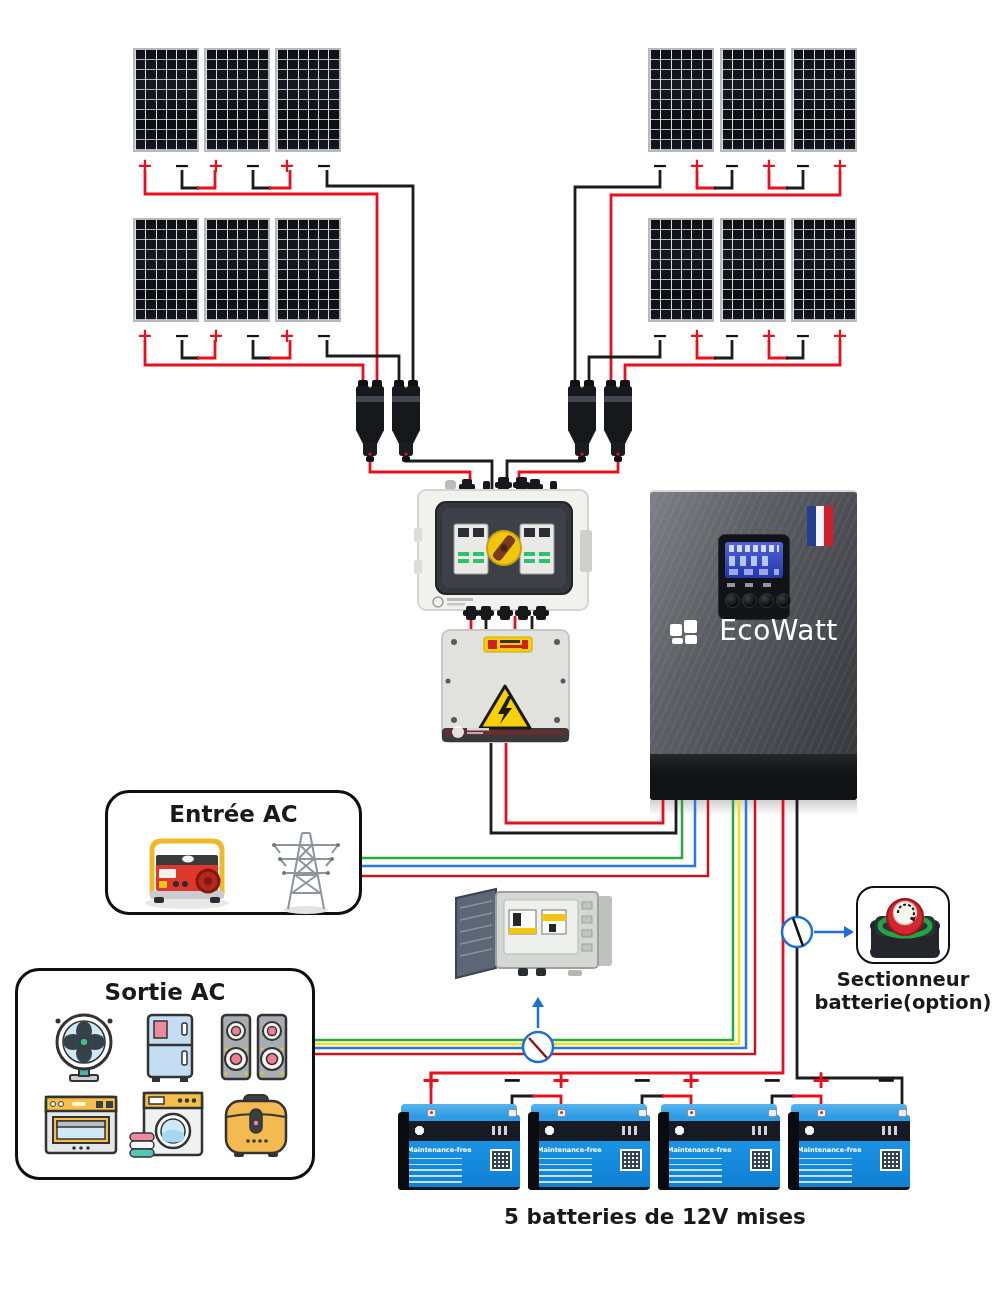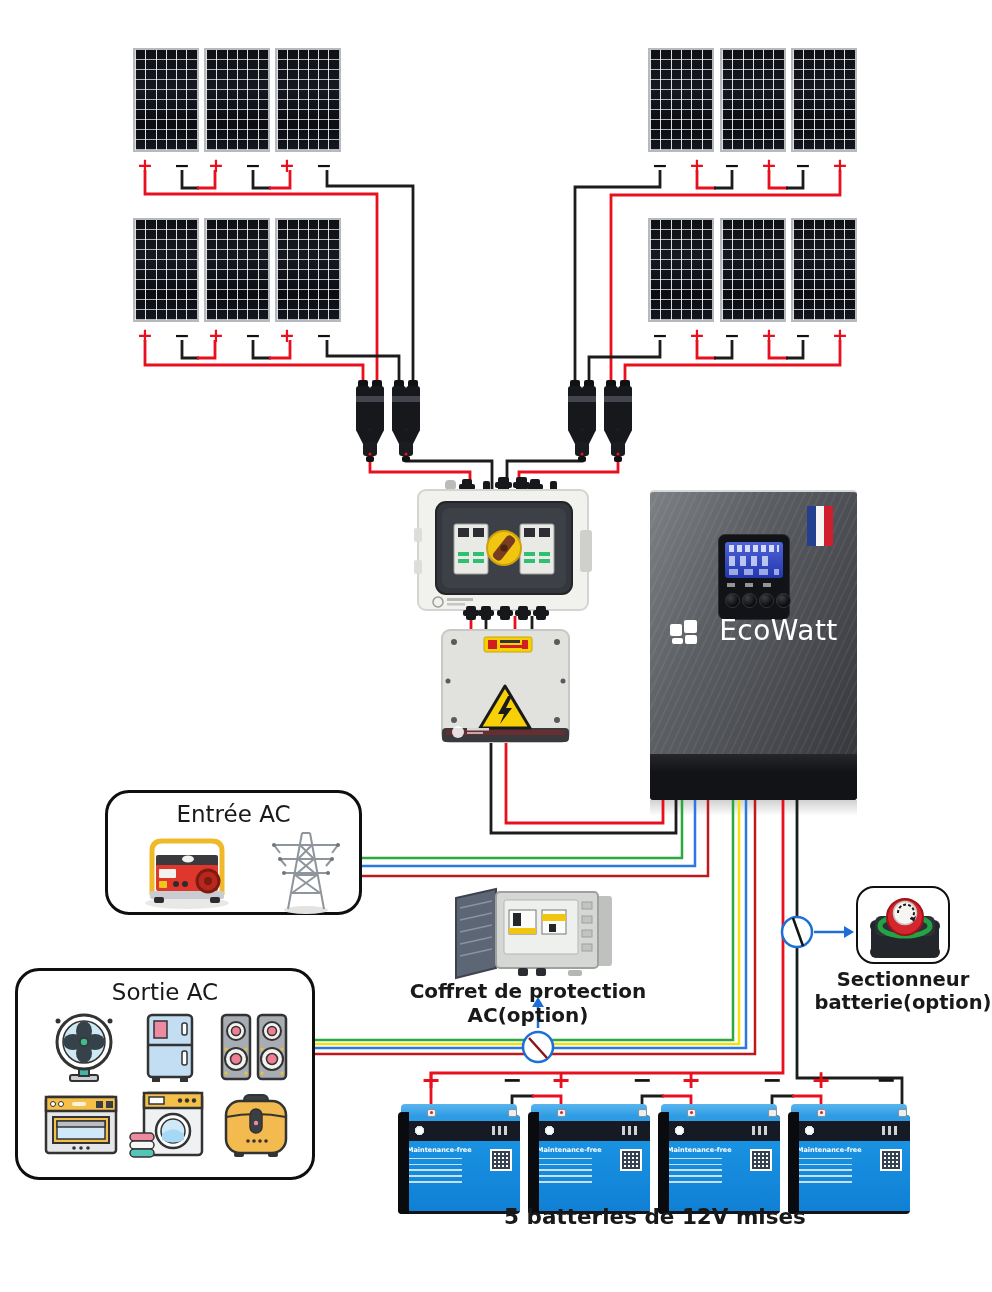--- a/index.html
+++ b/index.html
@@ -11,21 +11,21 @@
   .panel{position:absolute;z-index:2;background:linear-gradient(#0e1014,#161922 38%,#0b0d12 75%,#141720);
          border:2px solid #b6b9bd;box-sizing:border-box;}
   .panel::before{content:"";position:absolute;inset:0;
      background:repeating-linear-gradient(90deg,rgba(255,255,255,.85) 0 1px,transparent 1px 10.3px),
                 repeating-linear-gradient(0deg,rgba(255,255,255,.7) 0 1px,transparent 1px 10px);}
   .term{position:absolute;z-index:4;font-size:19px;font-weight:bold;transform:translateX(-50%);line-height:1;}
   .term.plus{color:#e8101e;}
   .term.minus{color:#111;}
   
   .rbox{position:absolute;z-index:3;background:#fff;border:3px solid #0f0f0f;border-radius:24px;box-sizing:border-box;}
-  .box-title{position:absolute;left:0;right:0;text-align:center;font-size:23px;font-weight:400;color:#191919;}
+  .box-title{position:absolute;left:0;right:0;text-align:center;font-size:23px;font-weight:700;color:#191919;}
   .lbl{position:absolute;z-index:4;text-align:center;font-weight:600;color:#191919;line-height:1.18;}
   
   #inverter{position:absolute;left:650px;top:490px;width:207px;height:310px;z-index:3;
      background:linear-gradient(115deg,#7d8085 0%,#5d6065 32%,#47494e 68%,#323438 100%);
      border-top:2px solid #d6d8da;border-radius:4px;box-sizing:border-box;}
   #inverter::before{content:"";position:absolute;inset:0;
      background:repeating-linear-gradient(115deg,rgba(255,255,255,.05) 0 2px,transparent 2px 7px);}
   #inv-flag{position:absolute;left:157px;top:14px;width:26px;height:40px;display:flex;z-index:2;}
   #inv-flag div{flex:1;}
   #inv-panel{position:absolute;left:68px;top:42px;width:70px;height:84px;background:#121316;border:1px solid #2c2d31;border-radius:7px;z-index:2;}
@@ -40,21 +40,21 @@
   #inv-ledrow{position:absolute;left:8px;top:48px;right:8px;height:4px;
      background:repeating-linear-gradient(90deg,rgba(255,255,255,.55) 0 8px,transparent 8px 18px);}
   .inv-btn{position:absolute;top:58px;width:13px;height:13px;border-radius:50%;
      background:radial-gradient(circle at 35% 30%,#3c3e44,#0a0a0c 70%);border:1px solid #34363c;}
   #inv-logo{position:absolute;left:0;right:0;top:122px;display:flex;align-items:center;justify-content:center;gap:20px;z-index:2;}
   #inv-brand{color:#fff;font-size:28px;font-weight:500;letter-spacing:.5px;}
   #inv-bottom{position:absolute;left:0;right:0;bottom:0;height:46px;background:linear-gradient(#26272b,#121316 40%);border-radius:0 0 3px 3px;z-index:2;}
   #inv-shadow{position:absolute;left:650px;top:800px;width:207px;height:16px;z-index:0;
      background:linear-gradient(rgba(0,0,0,.18),rgba(0,0,0,0));}
   
-  .battery{position:absolute;z-index:3;width:122px;height:110px;text-align:right;}
+  .battery{position:absolute;z-index:3;width:122px;height:86px;text-align:right;}
   .bat-topface{position:absolute;left:3px;top:0;right:3px;height:13px;background:linear-gradient(#58b5ee,#2e9ae2);border-radius:4px 4px 0 0;}
   .bat-body{position:absolute;left:0;top:11px;right:0;bottom:0;background:#10151c;border-radius:4px;overflow:hidden;}
   .bat-strip{position:absolute;left:0;right:0;top:0;height:6px;background:#2e9ce4;}
   .bat-band{position:absolute;left:0;right:0;top:6px;height:20px;background:#151a24;}
   .bat-logo{position:absolute;left:16px;top:4px;width:11px;height:11px;border-radius:50%;background:radial-gradient(circle,#fff 35%,#cfd8e2 60%,#151a24 62%);}
   .bat-icons{position:absolute;right:10px;top:5px;width:18px;height:9px;
      background:repeating-linear-gradient(90deg,rgba(255,255,255,.8) 0 3px,transparent 3px 6px);}
   .bat-label{position:absolute;left:0;right:0;top:26px;bottom:3px;background:linear-gradient(#1a92e2,#1080d4);}
   .bat-title{position:absolute;left:9px;top:5px;font-size:6.5px;font-weight:bold;color:#fff;}
   .bat-lines{position:absolute;left:9px;top:16px;width:55px;height:26px;
@@ -447,24 +447,20 @@
     <rect x="90" y="28" width="24" height="7" fill="#f2c511"></rect>
     <rect x="97" y="38" width="7" height="8" fill="#23262b"></rect>
     <rect x="130" y="16" width="10" height="7" fill="#c2c4c1" stroke="#9fa19e"></rect>
     <rect x="130" y="30" width="10" height="7" fill="#c2c4c1" stroke="#9fa19e"></rect>
     <rect x="130" y="44" width="10" height="7" fill="#c2c4c1" stroke="#9fa19e"></rect>
     <rect x="130" y="58" width="10" height="7" fill="#c2c4c1" stroke="#9fa19e"></rect>
     <rect x="66" y="82" width="10" height="8" rx="2" fill="#2a2d31"></rect>
     <rect x="84" y="82" width="10" height="8" rx="2" fill="#2a2d31"></rect>
     <rect x="116" y="84" width="14" height="6" rx="2" fill="#b5b7b4"></rect>
   </svg>
-  <div class="lbl" style="left:408px;top:980px;width:240px;font-size:20px;">
-    <div>Coffret de protection</div>
-    <div>AC(option)</div>
-  </div>
 
   <div class="rbox" style="left:856px;top:886px;width:94px;height:78px;border-radius:18px;border-width:2.5px;">
     <svg class="abs" style="left:5px;top:4px;" width="84" height="68" viewBox="0 0 84 68">
       <circle cx="13" cy="34" r="6" fill="#23262b"></circle>
         <circle cx="71" cy="34" r="6" fill="#23262b"></circle>
       <circle cx="13" cy="60" r="6" fill="#23262b"></circle>
         <circle cx="71" cy="60" r="6" fill="#23262b"></circle>
       <circle cx="13" cy="34" r="2" fill="#0c0d0f"></circle>
         <circle cx="71" cy="34" r="2" fill="#0c0d0f"></circle>
       <circle cx="13" cy="60" r="2" fill="#0c0d0f"></circle>

